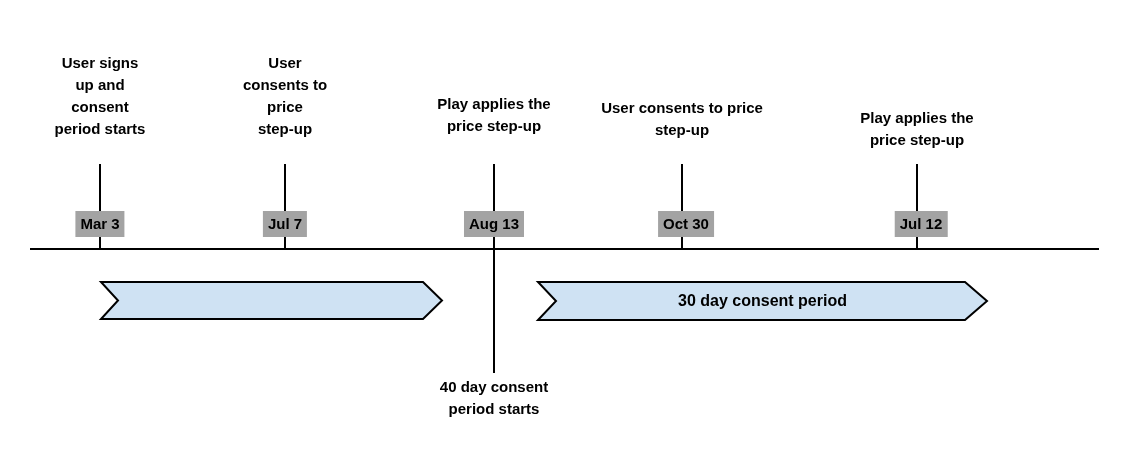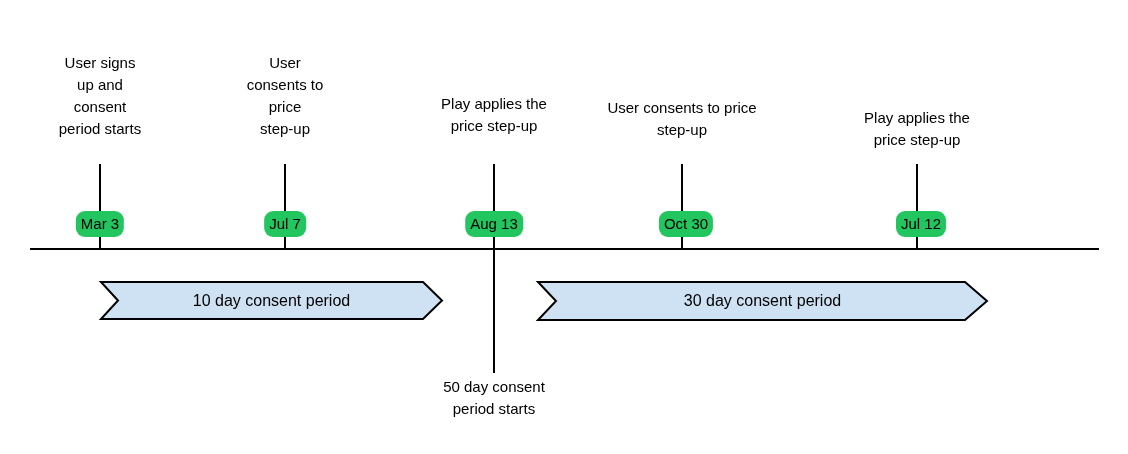--- a/index.html
+++ b/index.html
@@ -4,20 +4,21 @@
 <style>
   html, body { margin: 0; padding: 0; background: #ffffff; }
   .stage {
     position: relative;
     width: 1128px;
     height: 454px;
     background: #ffffff;
     color: #000000;
     font-family: "Liberation Sans", sans-serif;
     overflow: hidden;
+    font-weight: bold;
   }
   .layer { position: absolute; left: 0; top: 0; width: 1128px; height: 454px; }
 
   .timeline-line {
     position: absolute;
     left: 30px; top: 248px;
     width: 1069px; height: 2px;
     background: #000000;
   }
   .tick {
@@ -33,26 +34,25 @@
     transform: translateX(-50%);
     text-align: center;
     white-space: pre-line;
     font-size: 15px;
     line-height: 22px;
   }
   .date-badge {
     position: absolute;
     top: 211px;
     transform: translateX(-50%);
-    background: #22c55e;
+    background: #a3a3a3;
     padding: 3px 5px;
     font-size: 15px;
     line-height: 20px;
     white-space: nowrap;
-    border-radius: 9px;
   }
   .period-label {
     position: absolute;
     top: 282px;
     height: 38px;
     display: flex;
     align-items: center;
     justify-content: center;
     font-size: 16px;
     white-space: nowrap;
@@ -100,19 +100,18 @@
 step-up</div>
   <div class="event-label" style="left:917px; bottom:303px">Play applies the
 price step-up</div>
 
   <div class="date-badge" style="left:100px">Mar 3</div>
   <div class="date-badge" style="left:285px">Jul 7</div>
   <div class="date-badge" style="left:494px">Aug 13</div>
   <div class="date-badge" style="left:686px">Oct 30</div>
   <div class="date-badge" style="left:921px">Jul 12</div>
 
-  <div class="period-label" style="left:101px; width:341px">10 day consent period</div>
   <div class="period-label" style="left:538px; width:449px">30 day consent period</div>
 
-  <div class="annotation">50 day consent
+  <div class="annotation">40 day consent
 period starts</div>
 
 </div>
 
 </body></html>

